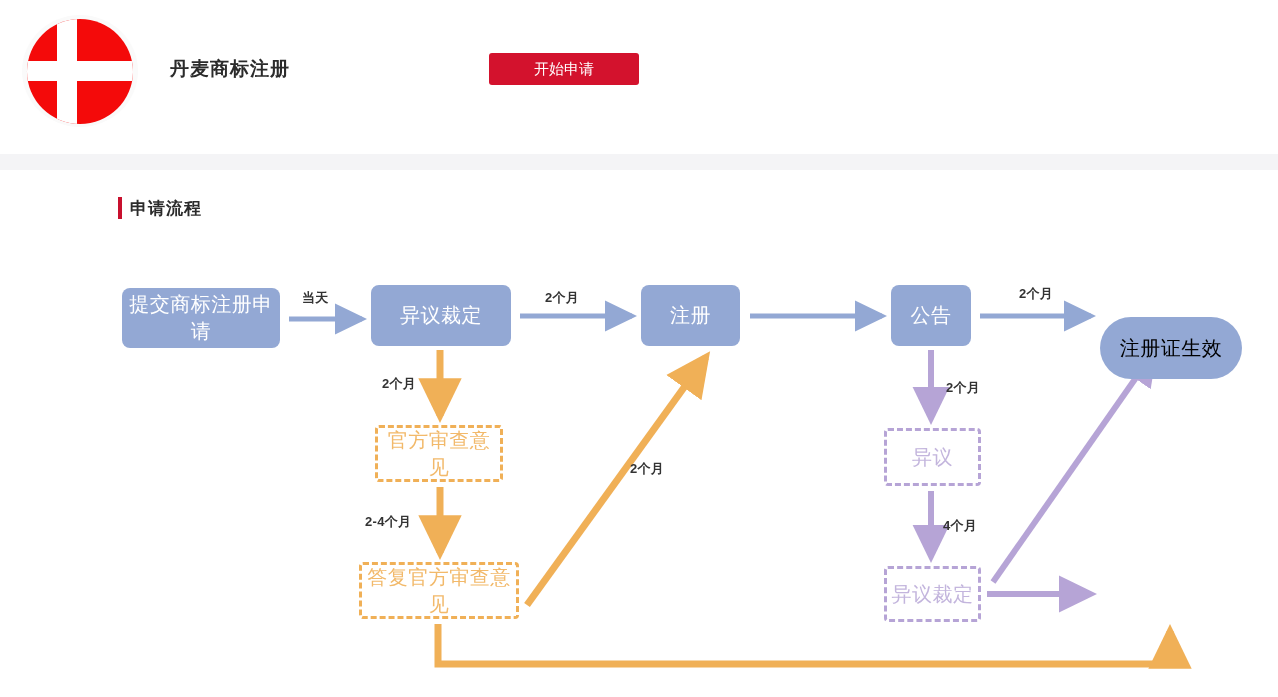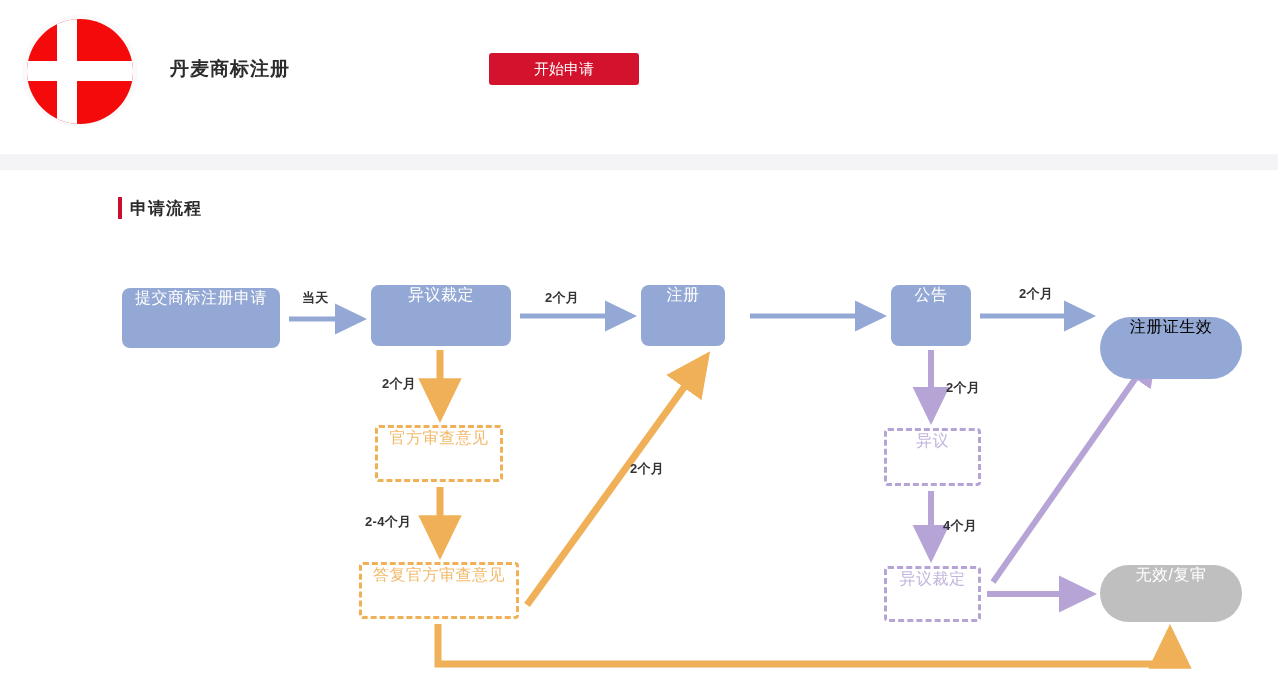--- a/index.html
+++ b/index.html
@@ -109,25 +109,25 @@
   .flow svg {
     position: absolute;
     left: 0; top: 0;
     width: 1278px; height: 697px;
     pointer-events: none;
   }
 
   .node {
     position: absolute;
     display: flex;
-    align-items: flex-start;
+    align-items: center;
     justify-content: center;
     box-sizing: border-box;
     text-align: center;
-    font-size: 16px;
+    font-size: 20px;
     letter-spacing: 0.5px;
   }
   .node-solid {
     background: #93a8d4;
     color: #ffffff;
     border-radius: 8px;
   }
   .node-pill {
     background: #93a8d4;
     color: #000000;
@@ -222,21 +222,21 @@
   </svg>
 
   <div class="node node-solid" style="left:122px; top:288px; width:158px; height:60px;">
     <span>提交商标注册申请</span>
   </div>
 
   <div class="node node-solid" style="left:371px; top:285px; width:140px; height:61px;">
     <span>异议裁定</span>
   </div>
 
-  <div class="node node-solid" style="left:641px; top:285px; width:84px; height:61px;">
+  <div class="node node-solid" style="left:641px; top:285px; width:99px; height:61px;">
     <span>注册</span>
   </div>
 
   <div class="node node-solid" style="left:891px; top:285px; width:80px; height:61px;">
     <span>公告</span>
   </div>
 
   <div class="node node-pill" style="left:1100px; top:285px; width:142px; height:62px;">
     <span>注册证生效</span>
   </div>
@@ -250,23 +250,20 @@
   </div>
 
   <div class="node node-dash-purple" style="left:884px; top:428px; width:97px; height:58px;">
     <span>异议</span>
   </div>
 
   <div class="node node-dash-purple" style="left:884px; top:566px; width:97px; height:56px;">
     <span>异议裁定</span>
   </div>
 
-  <div class="node node-gray" style="left:1100px; top:565px; width:142px; height:57px;">
-    <span>无效/复审</span>
-  </div>
 
   <div class="edge-label" style="left:302px; top:289px;text-align:center;">当天</div>
 
   <div class="edge-label" style="left:545px; top:289px;">2个月</div>
 
   <div class="edge-label" style="left:1019px; top:285px;">2个月</div>
 
   <div class="edge-label" style="left:382px; top:375px;">2个月</div>
 
   <div class="edge-label" style="left:365px; top:513px;">2-4个月</div>

